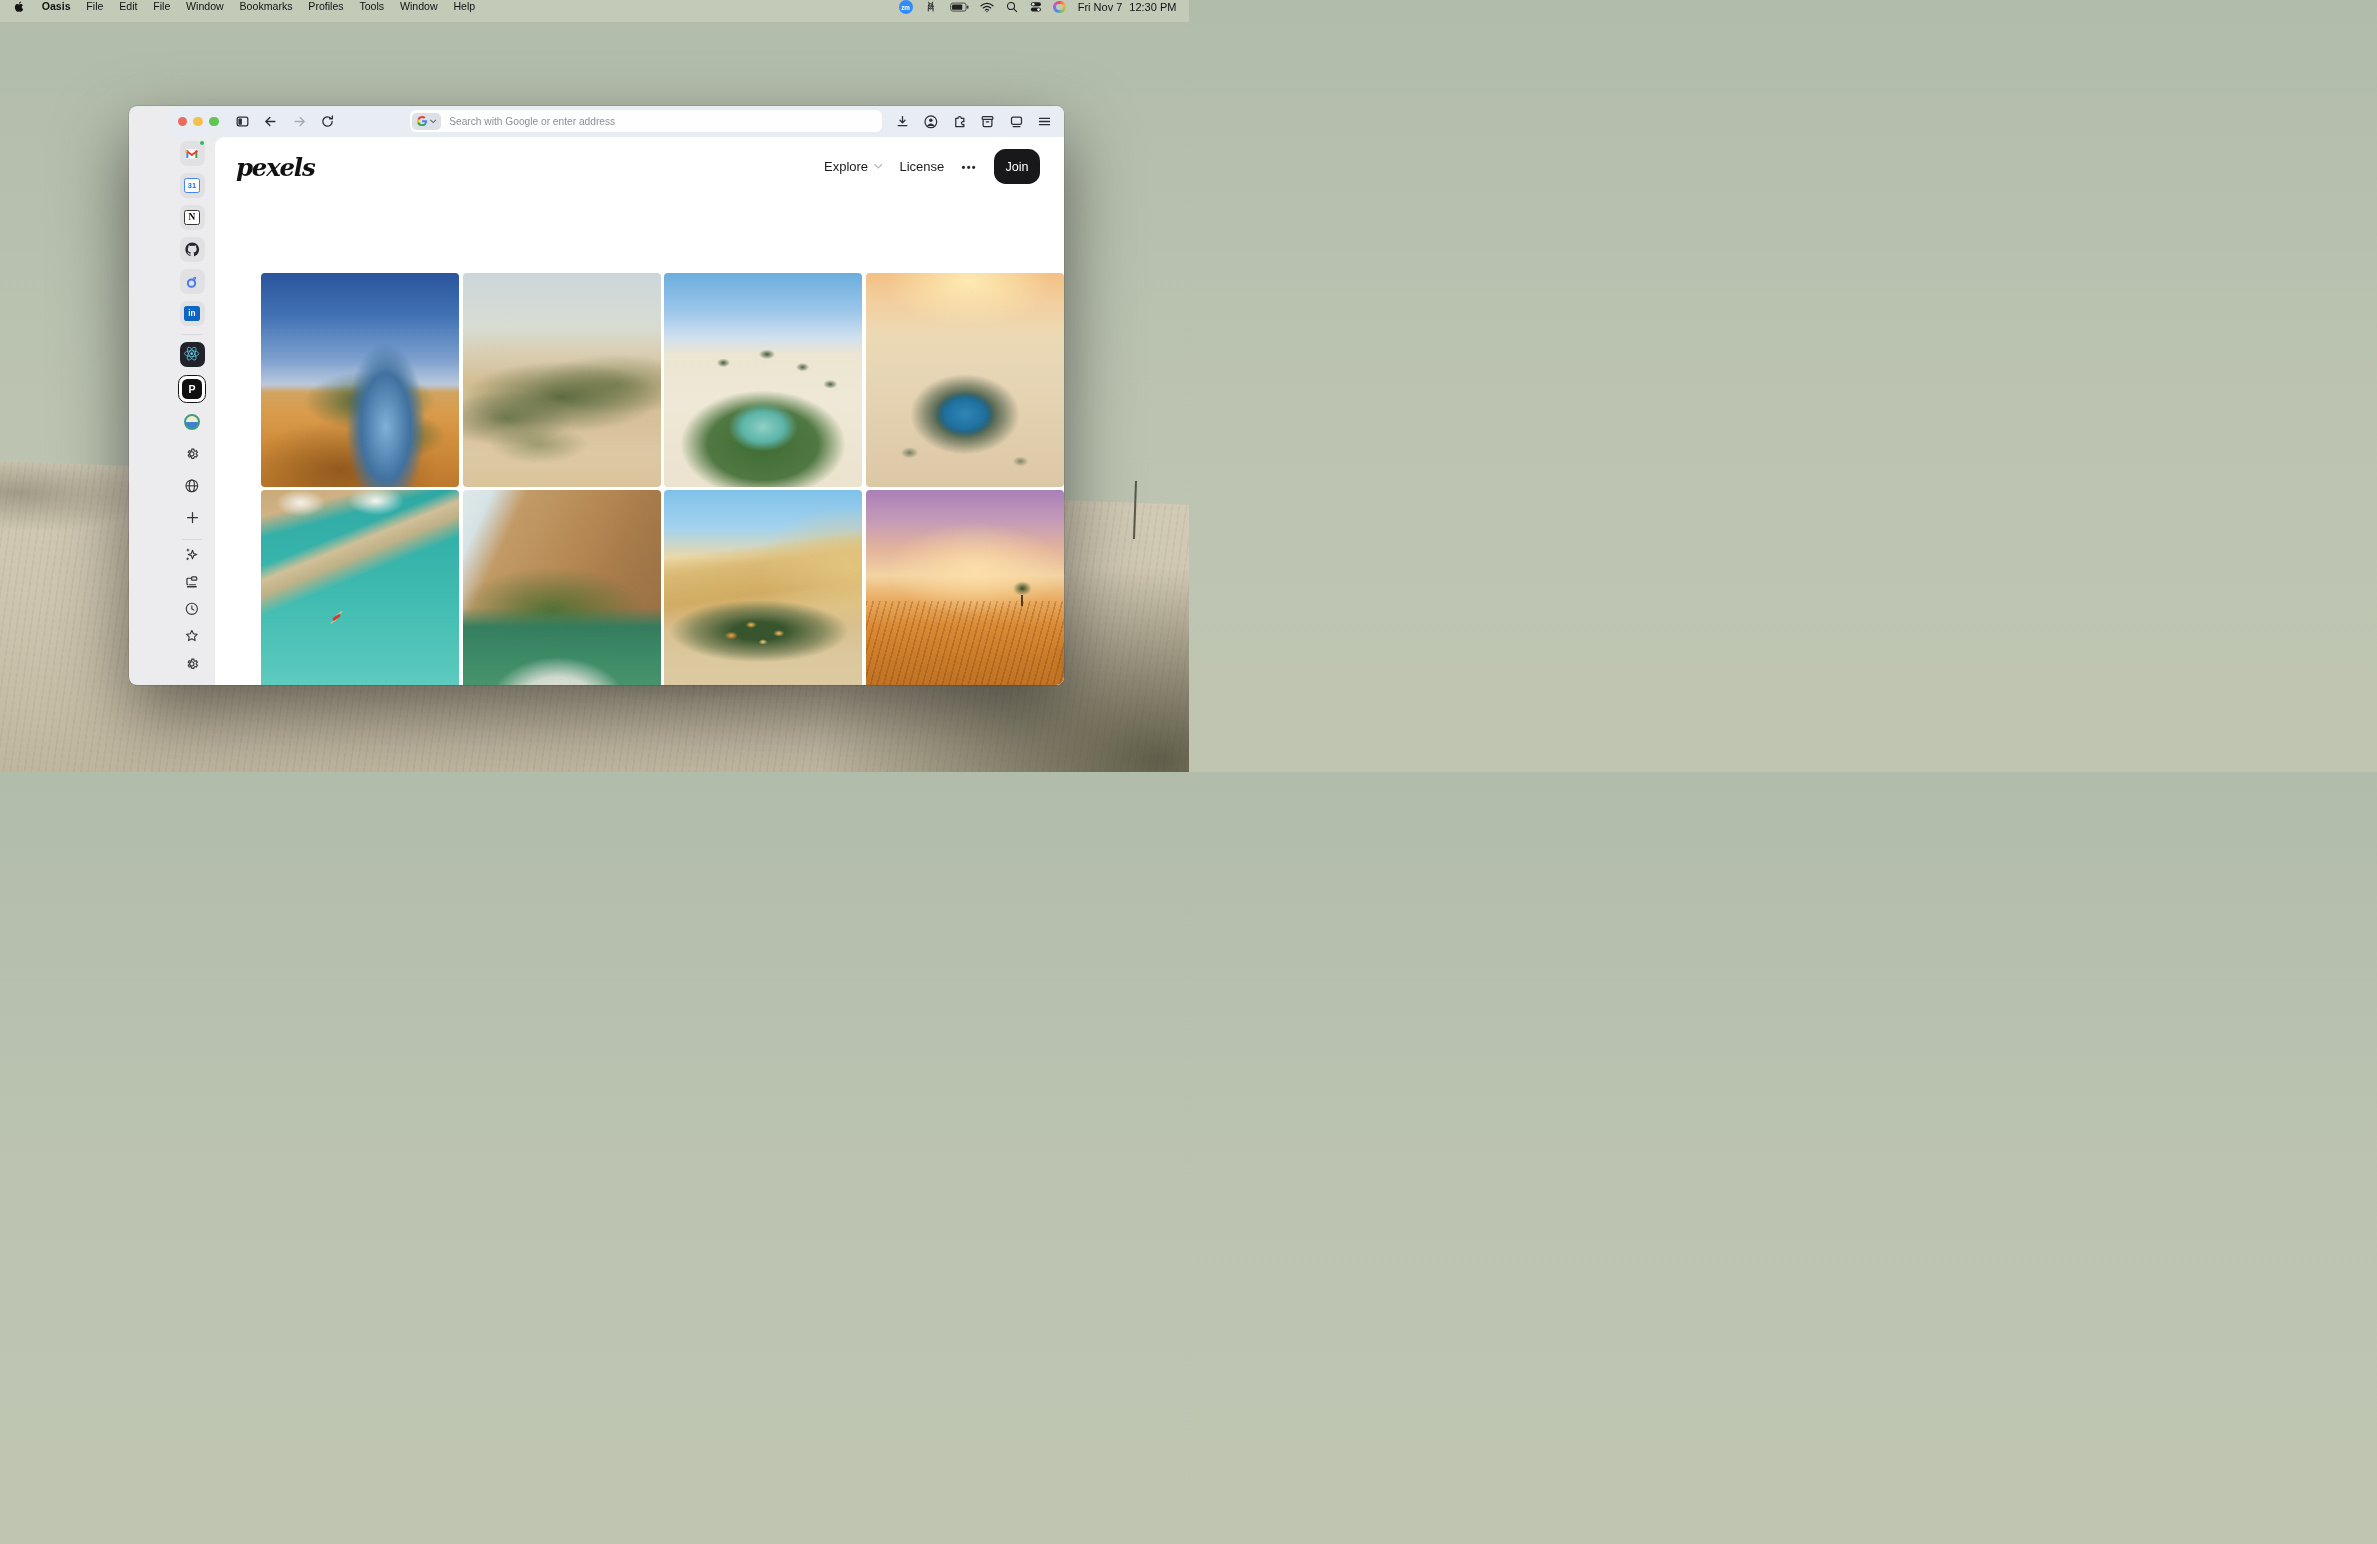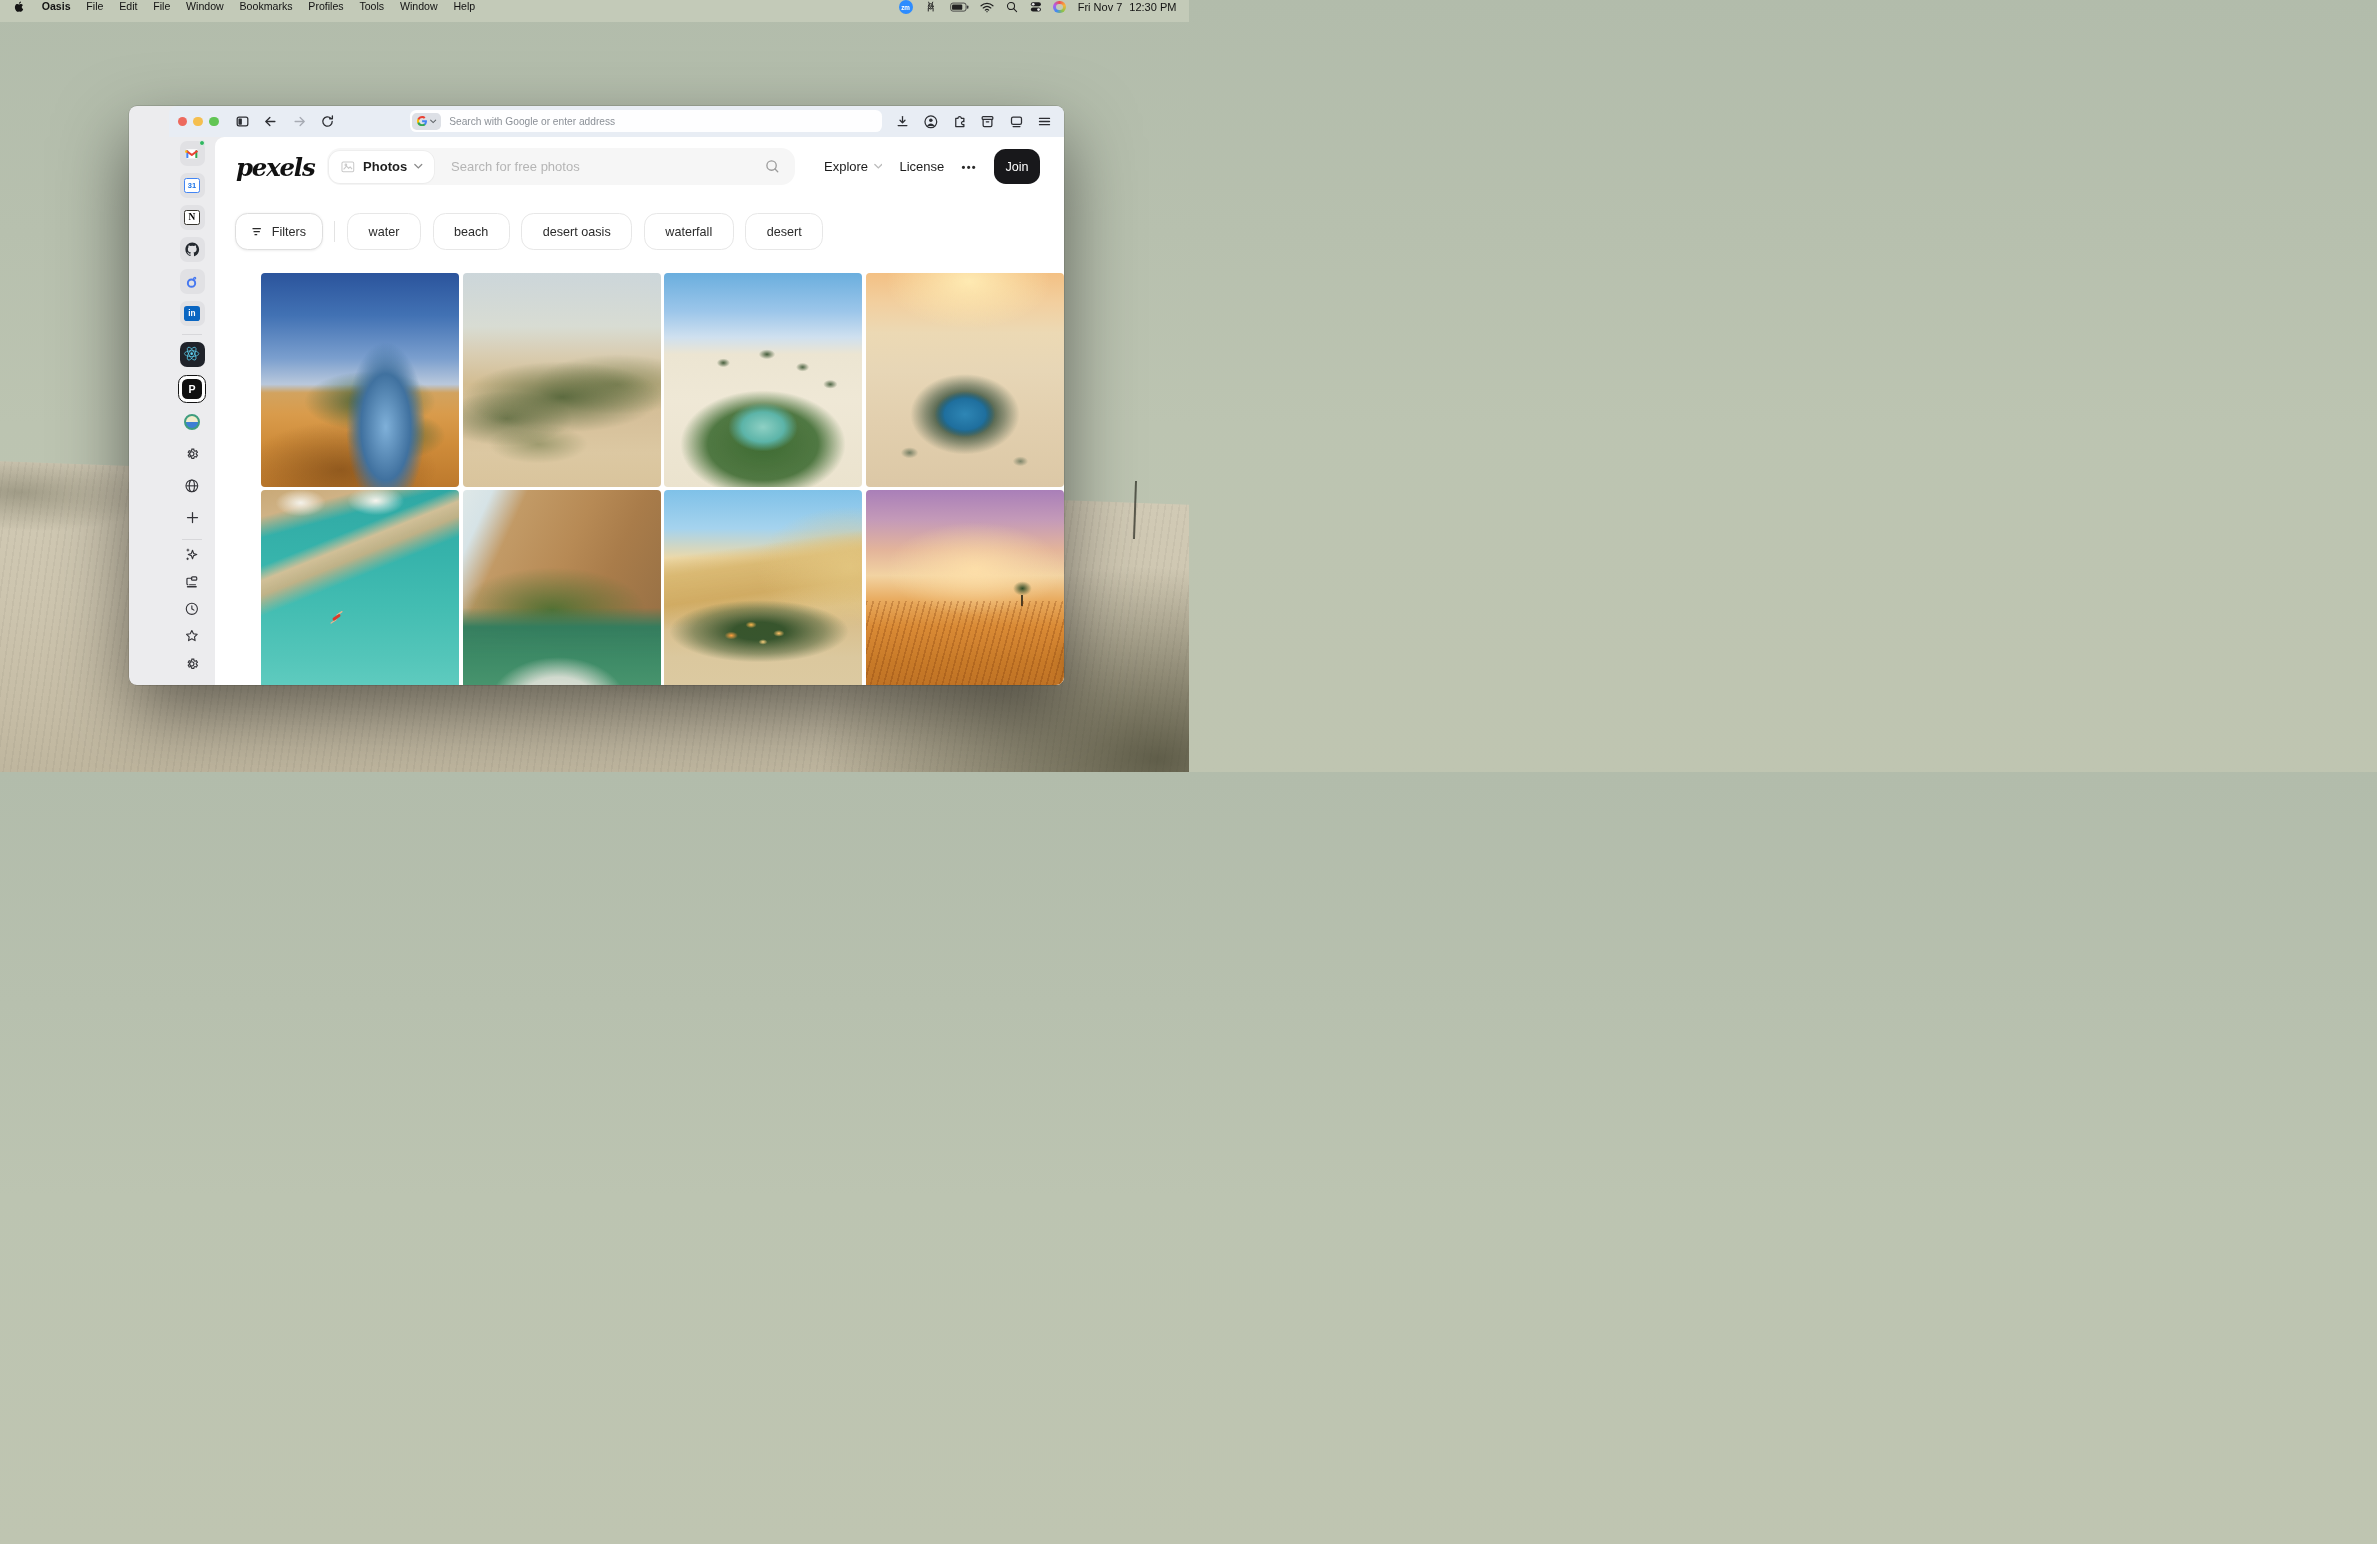--- a/index.html
+++ b/index.html
@@ -470,69 +470,35 @@
               <circle cx="12" cy="12" r="3.2"></circle>
               <path d="M19.4 13.5a1.8 1.8 0 010-3l1.1-.7-1.5-2.6-1.2.4a1.8 1.8 0 01-2.6-1.5l-.2-1.3h-3l-.2 1.3a1.8 1.8 0 01-2.6 1.5l-1.2-.4-1.5 2.6 1.1.7a1.8 1.8 0 010 3l-1.1.7 1.5 2.6 1.2-.4a1.8 1.8 0 012.6 1.5l.2 1.3h3l.2-1.3a1.8 1.8 0 012.6-1.5l1.2.4 1.5-2.6-1.1-.7z"></path>
             </svg>
         </div>
       </div>
     </div>
 
     <div class="content">
       <div class="pexels-logo">pexels</div>
 
-      <div class="searchbar">
-        <span class="media-pill">
-          <svg width="15.7" height="15.7" viewBox="0 0 24 24" fill="none" stroke="#c9c9c9" stroke-width="1.6">
-              <rect x="3" y="4.5" width="18" height="15" rx="2"></rect>
-              <path d="M5.5 16l4.5-5 3.2 3.4 2.3-2.4 3 3.5" stroke-linejoin="round"></path>
-              <circle cx="9" cy="9" r="1.3"></circle>
-            </svg>
-          <span class="label">Photos</span>
-          <svg width="8.6" height="6.3" viewBox="0 0 10 7" fill="none" stroke="#8a8a8a" stroke-width="1.5" stroke-linecap="round">
-              <path d="M1 1.5l4 4 4-4"></path>
-            </svg>
-        </span>
-        <span class="search-ph">Search for free photos</span>
-        <span class="mag">
-          <svg width="16.5" height="16.5" viewBox="0 0 24 24" fill="none" stroke="currentColor" stroke-width="1.9" stroke-linecap="round">
-              <circle cx="11" cy="11" r="6.8"></circle>
-              <path d="M16 16l4 4"></path>
-            </svg>
-        </span>
-      </div>
 
       <div class="topnav">
         <span class="nav-link">
           <span>Explore</span>
           <svg width="8.6" height="6.3" viewBox="0 0 10 7" fill="none" stroke="#bcbcbc" stroke-width="1.6" stroke-linecap="round">
               <path d="M1 1.5l4 4 4-4"></path>
             </svg>
         </span>
         <span class="nav-link">
           <span>License</span>
         </span>
         <span class="nav-dots">•••</span>
         <span class="join-btn">Join</span>
       </div>
 
-      <div class="chips">
-        <span class="chip filters">
-          <svg width="13.4" height="13.4" viewBox="0 0 20 20" fill="none" stroke="#2b2b2b" stroke-width="1.9" stroke-linecap="round">
-              <path d="M3 5.5h11M4.5 10h8M6 14.5h2.5"></path>
-            </svg>
-          <span>Filters</span>
-        </span>
-        <span class="vdivider"></span>
-        <span class="chip">water</span>
-        <span class="chip">beach</span>
-        <span class="chip">desert oasis</span>
-        <span class="chip">waterfall</span>
-        <span class="chip">desert</span>
-      </div>
 
       <div class="grid">
         <div class="photo p1" title="Desert river oasis with palm trees under deep blue sky"></div>
         <div class="photo p2" title="Palm grove oasis among hazy sand dunes"></div>
         <div class="photo p3" title="Tall palms around a small pond on a grassy mound"></div>
         <div class="photo p4" title="Aerial blue oasis pool ringed by greenery in dunes at sunset"></div>
         <div class="photo p5" title="Woman floating in turquoise lagoon by white salt shores">
           <span class="swimmer"></span>
         </div>
         <div class="photo p6" title="Emerald pond in a desert canyon with palms"></div>

